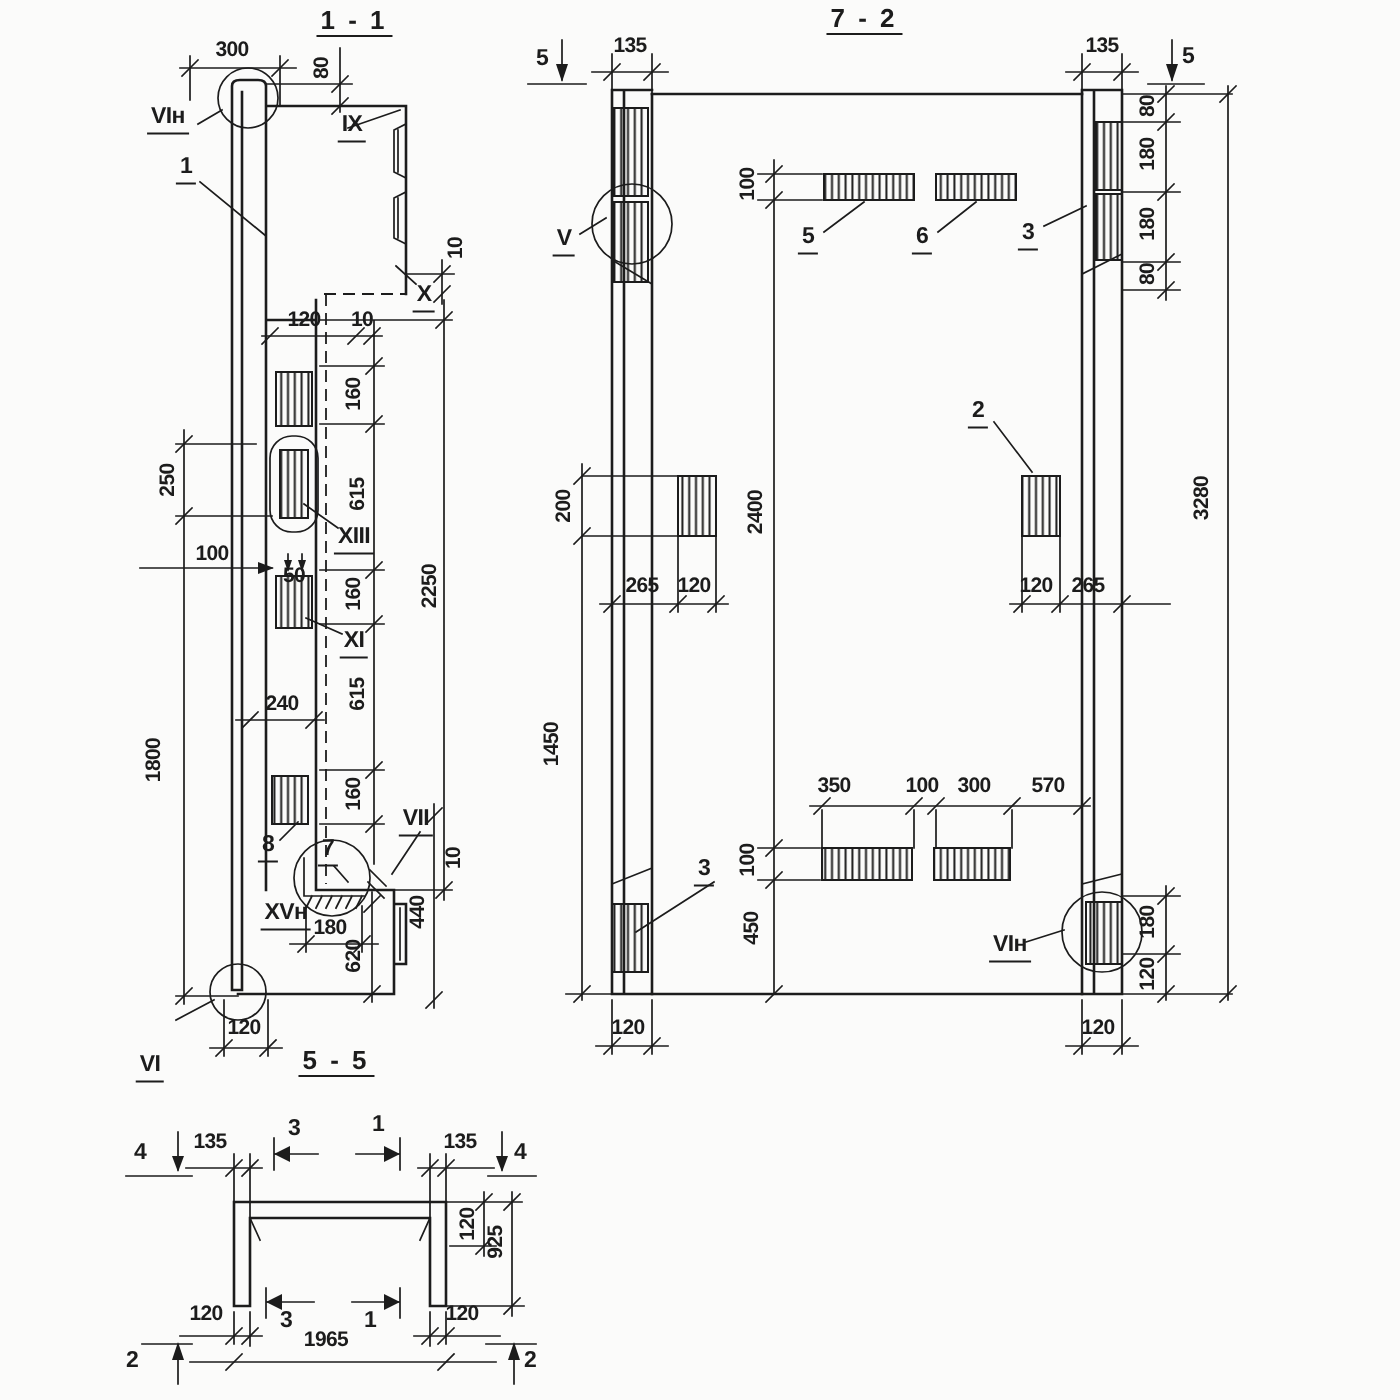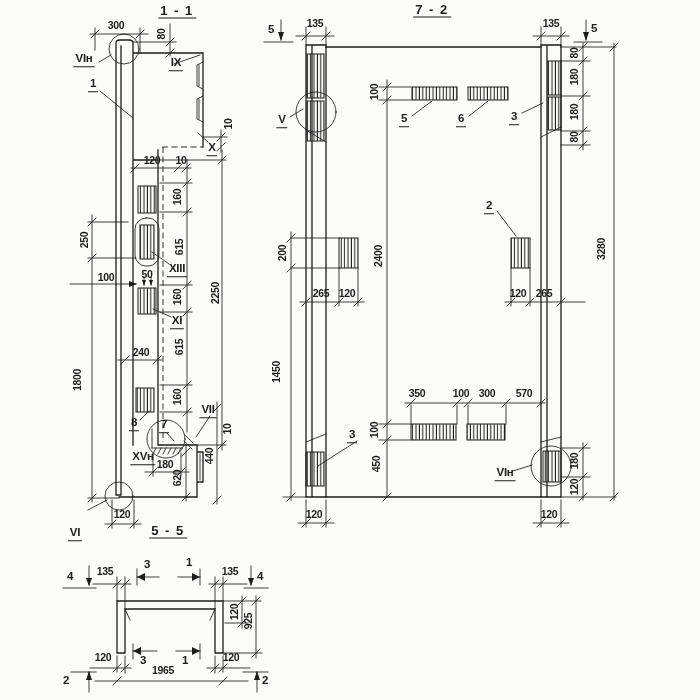--- a/index.html
+++ b/index.html
@@ -201,21 +201,21 @@
 <span class="lbl" style="left:152px;top:160px">120</span>
 <span class="lbl" style="left:181px;top:160px">10</span>
 <span class="lbl rot" style="left:177px;top:197px">160</span>
 <span class="lbl rot" style="left:179px;top:247px">615</span>
 <span class="lbl rot" style="left:177px;top:297px">160</span>
 <span class="lbl rot" style="left:179px;top:347px">615</span>
 <span class="lbl rot" style="left:177px;top:397px">160</span>
 <span class="lbl rot" style="left:215px;top:293px">2250</span>
 <span class="lbl rot" style="left:84px;top:240px">250</span>
 <span class="lbl" style="left:106px;top:277px">100</span>
-<span class="lbl" style="left:147px;top:274px">50</span>
+<span class="lbl" style="left:147px;top:288px">50</span>
 <span class="lbl big ul" style="left:177px;top:270px">XIII</span>
 <span class="lbl big ul" style="left:177px;top:322px">XI</span>
 <span class="lbl" style="left:141px;top:352px">240</span>
 <span class="lbl rot" style="left:77px;top:380px">1800</span>
 <span class="lbl big ul" style="left:134px;top:424px">8</span>
 <span class="lbl big ul" style="left:164px;top:426px">7</span>
 <span class="lbl big ul" style="left:208px;top:411px">VII</span>
 <span class="lbl big ul" style="left:143px;top:458px">XVн</span>
 <span class="lbl" style="left:165px;top:464px">180</span>
 <span class="lbl rot" style="left:177px;top:478px">620</span>

